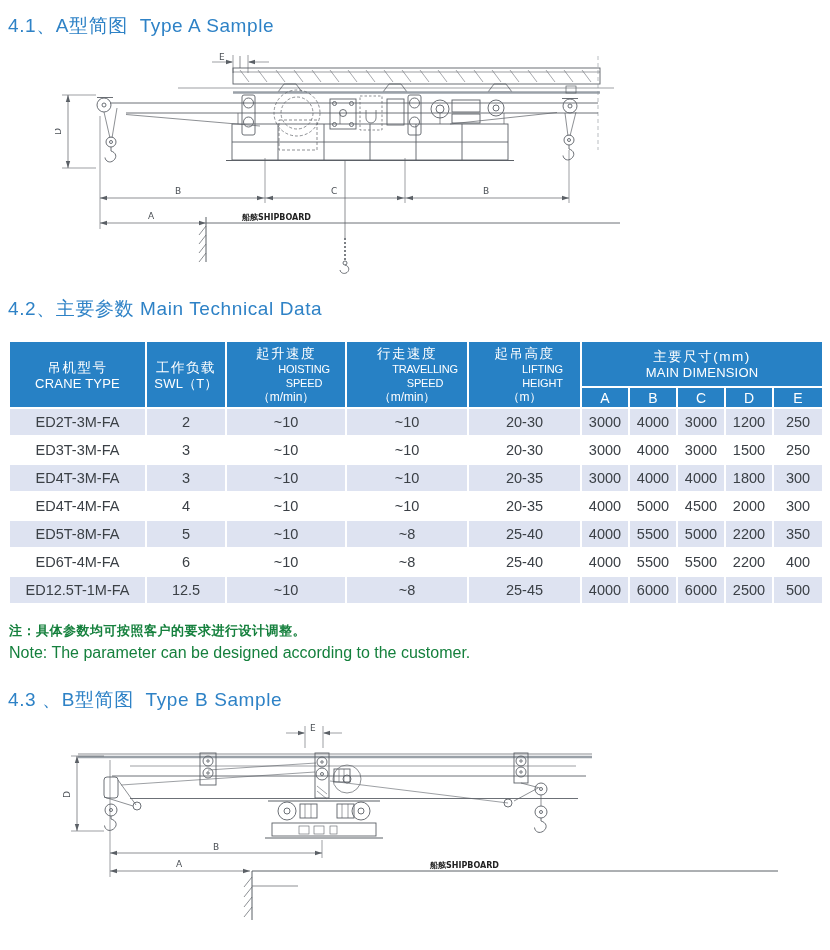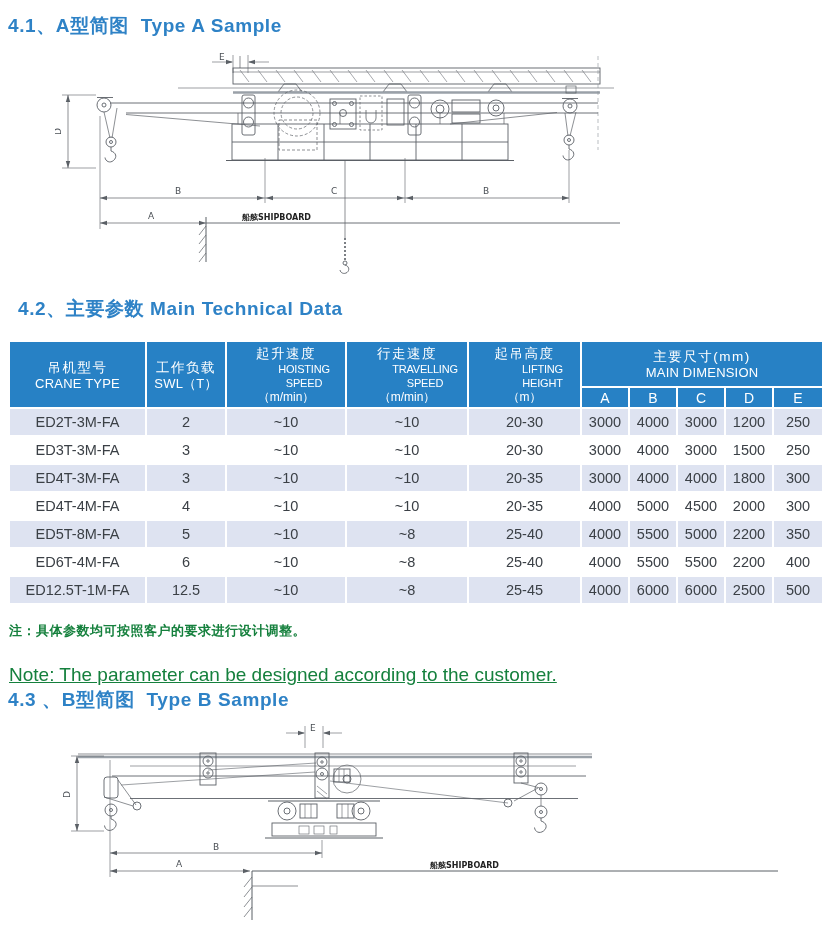--- a/index.html
+++ b/index.html
@@ -1,37 +1,37 @@
 <!DOCTYPE html>
 <html><head>
 <meta charset="utf-8">
 <style>
   html,body{margin:0;padding:0;}
   body{width:830px;height:950px;background:#fff;font-family:"Liberation Sans",sans-serif;position:relative;overflow:hidden;}
-  .sec{position:absolute;left:8px;margin:0;font-size:19px;font-weight:bold;color:#2e82c6;letter-spacing:0.6px;white-space:pre;}
+  .sec{position:absolute;left:8px;margin:0;font-size:19px;font-weight:normal;color:#2e82c6;letter-spacing:0.6px;white-space:pre;}
   #t41{top:13px;}
-  #t42{top:296px;margin-left:10px;}
+  #t42{top:296px;}
   #t43{top:687px;text-align:right;}
   .fig{position:absolute;}
   #figA{left:55px;top:50px;width:770px;height:240px;}
   #figB{left:60px;top:722px;width:760px;height:228px;}
   table#spec{position:absolute;left:8px;top:340px;width:814px;border-collapse:collapse;table-layout:fixed;}
   #spec th,#spec td{border:2px solid #fff;padding:0;}
   #spec thead th{background:#2781c5;color:#fff;font-weight:normal;vertical-align:middle;text-align:center;}
   #spec .zh{display:block;font-size:13.5px;letter-spacing:1.5px;line-height:17px;}
   #spec .en{display:block;font-size:13px;line-height:15px;letter-spacing:0.2px;}
   #spec .cond{display:block;font-size:11px;line-height:14px;letter-spacing:-0.2px;padding-left:36px;}
   #spec .unit{display:block;font-size:12px;line-height:15px;}
   #spec tr.h1 th{height:40px;padding:2px 0;}
   #spec tr.h2 th{height:19px;font-size:14px;}
   #spec tbody td{height:26px;text-align:center;font-size:14.5px;color:#3b4046;background:#fff;}
   #spec tbody tr.alt td{background:#dee3f1;}
   .note{position:absolute;left:9px;color:#15803d;}
   #noteZh{top:622px;font-size:13px;font-weight:bold;letter-spacing:0.5px;}
-  #noteEn{top:664px;font-size:19px;text-decoration:underline;}
+  #noteEn{top:644px;font-size:16px;}
   svg text{font-family:"DejaVu Sans",sans-serif;}
   .dimtxt{font-size:9px;fill:#4a4f55;}
   .shiptxt{font-size:8px;font-weight:bold;fill:#222;}
 </style>
 </head>
 <body>
 
 <h2 class="sec" id="t41">4.1、A型简图  Type A Sample</h2>
 
 <div class="fig" id="figA">

